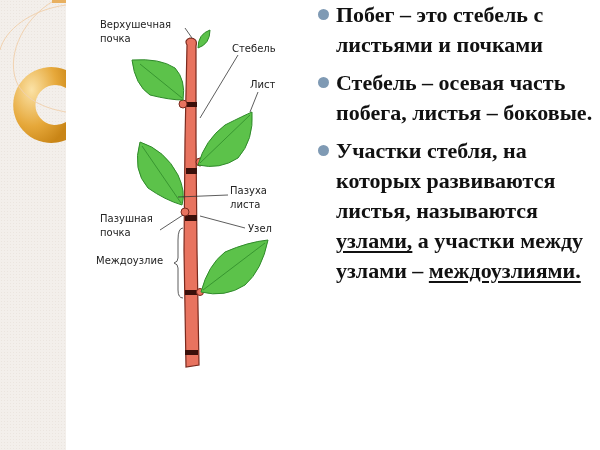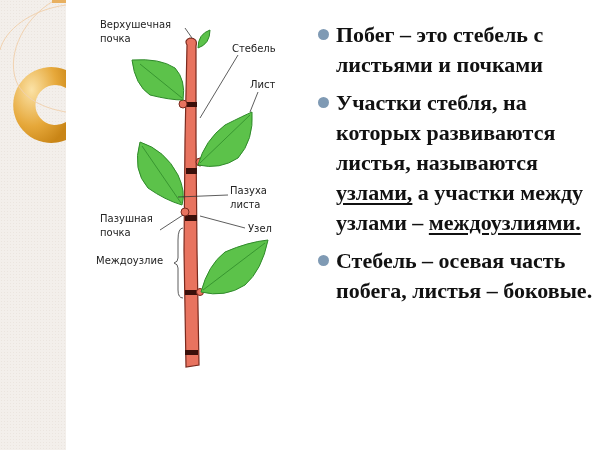--- a/index.html
+++ b/index.html
@@ -2,21 +2,21 @@
 <html><head>
 <meta charset="utf-8">
 <style>
   html, body { margin:0; padding:0; }
   body { width:600px; height:450px; position:relative; overflow:hidden; background:#ffffff; font-family:"Liberation Serif", serif; }
   .side-panel { position:absolute; left:0; top:0; width:66px; height:450px; background:#f3efeb;
     background-image: radial-gradient(#ebe5df 0.6px, transparent 0.7px); background-size:3px 3px; }
   .deco { position:absolute; left:0; top:0; width:66px; height:450px; }
   .diagram { position:absolute; left:66px; top:0; width:240px; height:450px; }
   .lbl { font-family:"DejaVu Sans", sans-serif; font-size:10px; fill:#222; }
-  .text-area { position:absolute; left:312px; top:20px; width:286px; }
+  .text-area { position:absolute; left:312px; top:0; width:286px; }
   .bullet { position:relative; padding-left:24px; margin-bottom:8px; }
   .bullet-dot { position:absolute; left:6px; top:9px; width:11px; height:11px; border-radius:50%; background:#7f9ab4; }
   .bullet-text { font-weight:bold; font-size:22px; line-height:30px; color:#111; }
   .u { text-decoration:underline; text-underline-offset:3px; }
 </style>
 </head>
 <body>
 
 <div class="side-panel"></div>
 <svg class="deco" viewBox="0 0 66 450">
@@ -82,19 +82,19 @@
   <text class="lbl" x="96" y="264">Междоузлие</text>
 </svg>
 
 <div class="text-area">
   <div class="bullet">
     <span class="bullet-dot"></span>
     <div class="bullet-text">Побег – это стебель с листьями и почками</div>
   </div>
   <div class="bullet">
     <span class="bullet-dot"></span>
-    <div class="bullet-text"><span>Участки стебля, на которых развиваются листья, называются </span><span class="u">узлами,</span><span> а участки между узлами – </span><span class="u">междоузлиями.</span></div>
+    <div class="bullet-text">Стебель – осевая часть побега, листья – боковые.</div>
   </div>
   <div class="bullet">
     <span class="bullet-dot"></span>
-    <div class="bullet-text">Стебель – осевая часть побега, листья – боковые.</div>
+    <div class="bullet-text"><span>Участки стебля, на которых развиваются листья, называются </span><span class="u">узлами,</span><span> а участки между узлами – </span><span class="u">междоузлиями.</span></div>
   </div>
 </div>
 
 </body></html>

